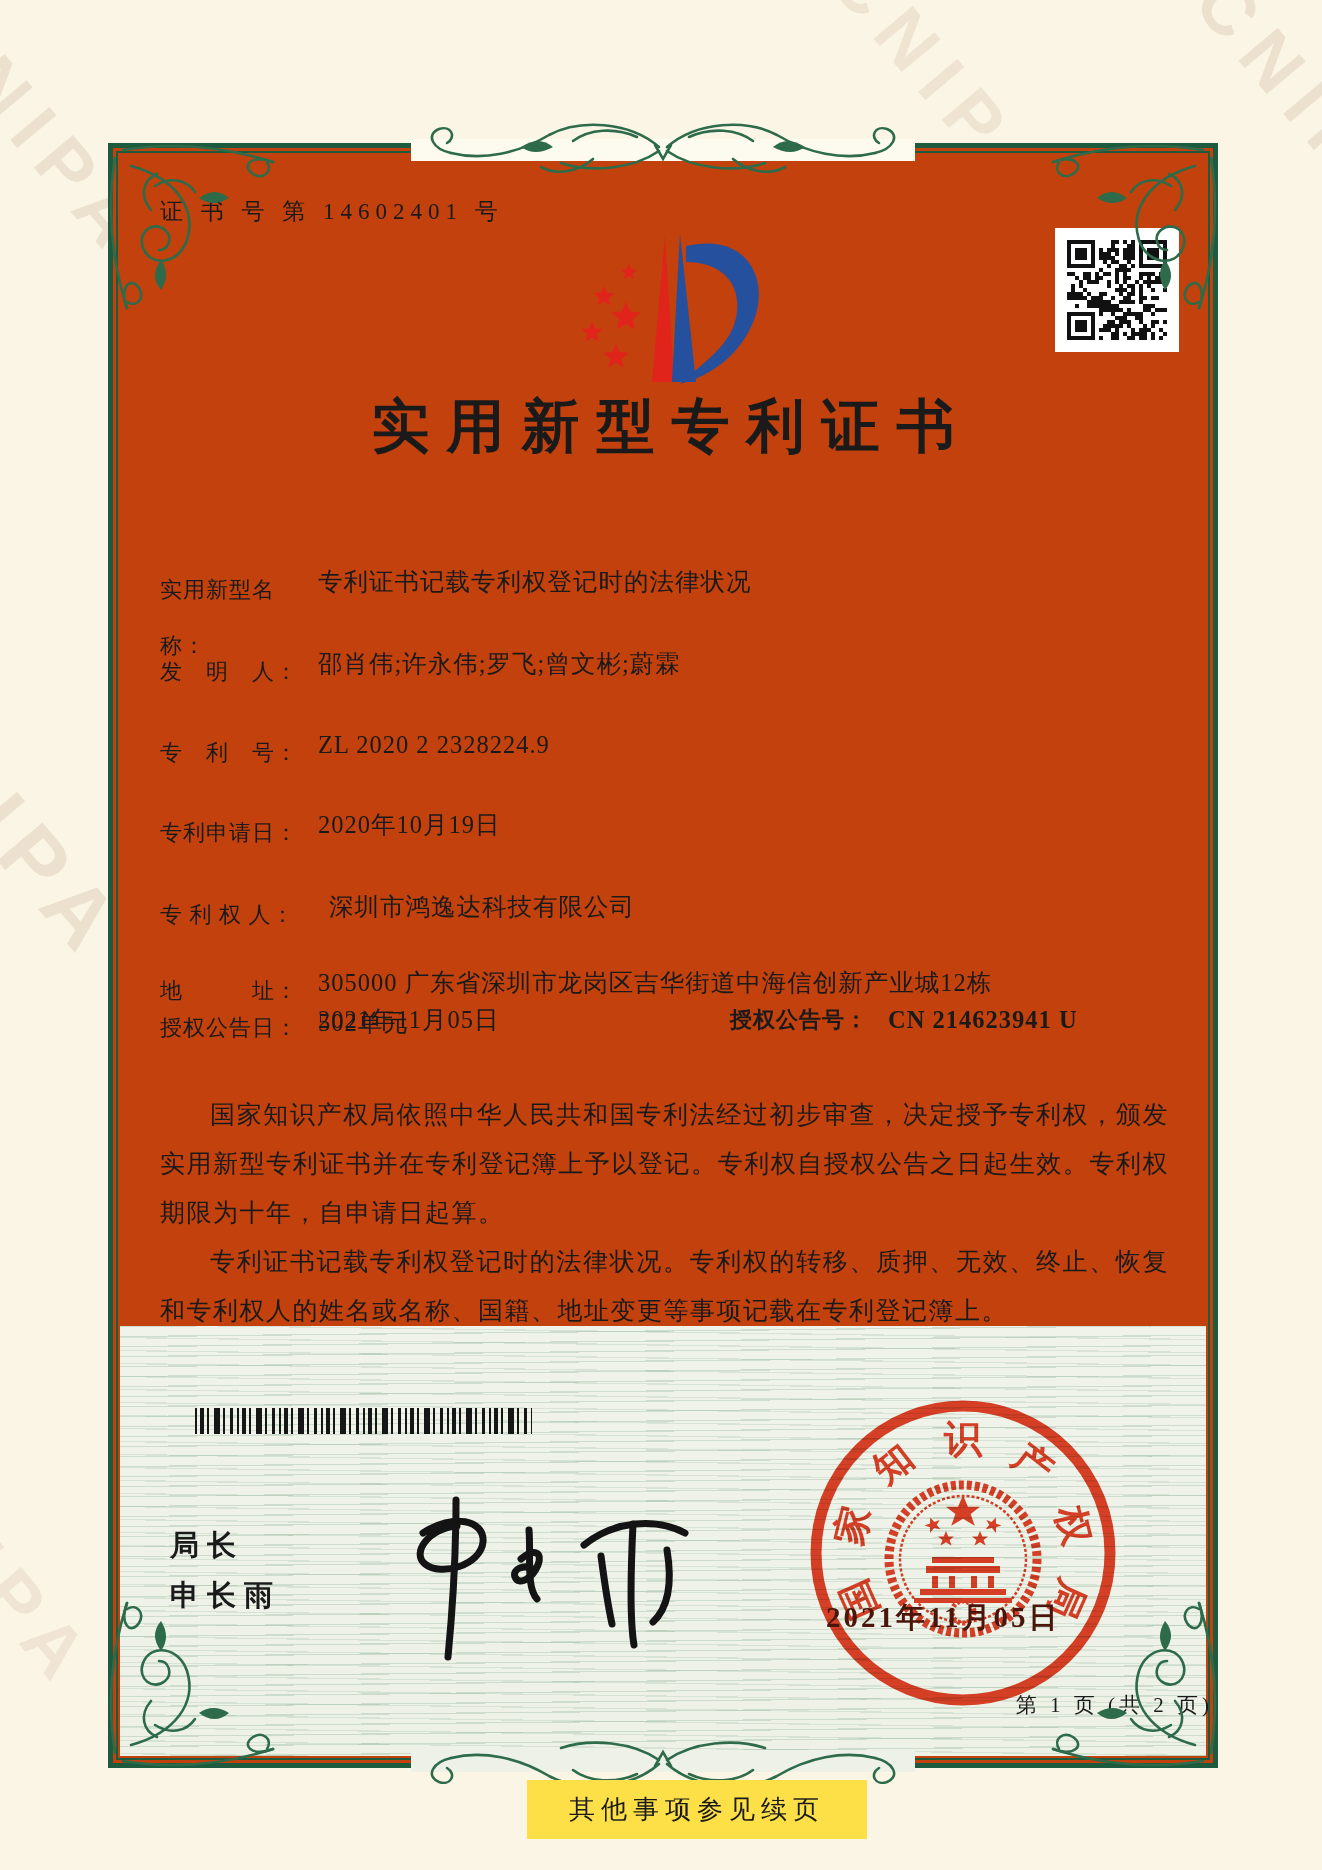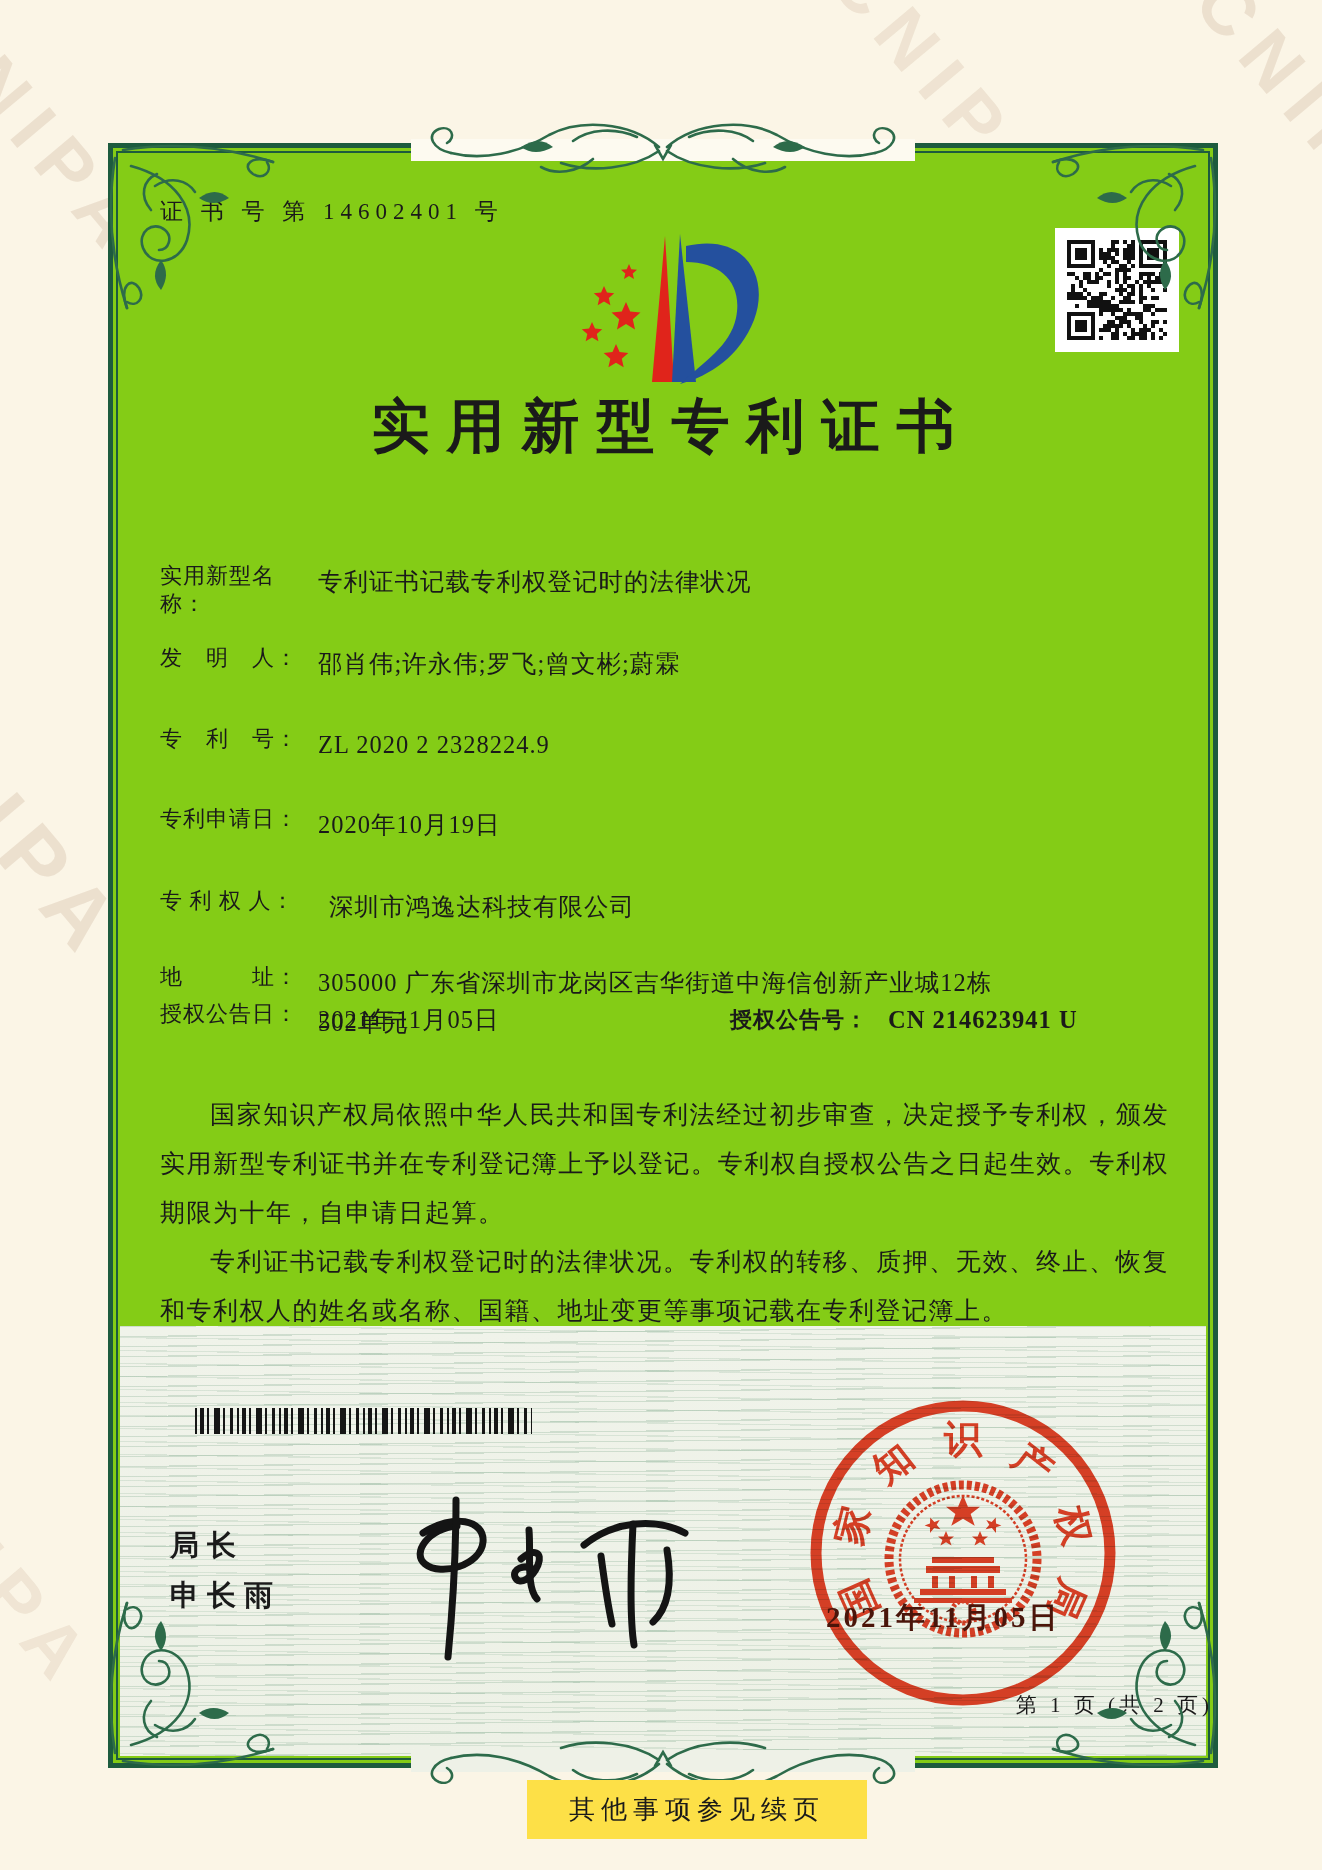--- a/index.html
+++ b/index.html
@@ -32,21 +32,21 @@
     white-space:nowrap;
     z-index:1;
     user-select:none;
   }
   
   .frame{
     position:absolute;
     left:108px; top:143px;
     width:1110px; height:1625px;
     border:5px solid var(--green);
-    background:#84cc16;
+    background:#c2410c;
     z-index:2;
   }
   .frame-inner{
     position:absolute; inset:3px;
     border:2px solid var(--green);
     pointer-events:none;
   }
   
   .guilloche{
     position:absolute; left:7px; right:7px; top:1178px; bottom:7px;
@@ -78,21 +78,21 @@
     position:absolute;left:0;top:240px;width:100%;
     text-align:center;
     font-size:58px;font-weight:bold;letter-spacing:17px;padding-left:17px;
   }
   
   .field-row{
     position:absolute;left:47px;right:40px;
     display:flex;align-items:flex-start;
     font-size:24.5px;line-height:40px;
   }
-  .field-row .label{flex:0 0 158px;font-size:22px;line-height:28px;letter-spacing:1px;}
+  .field-row .label{flex:0 0 158px;font-size:22px;line-height:56px;letter-spacing:1px;}
   .field-row .value{letter-spacing:1px;}
   .row-1{top:414px;} .row-2{top:496px;} .row-3{top:577px;}
   .row-4{top:657px;} .row-5{top:739px;gap:11px;} .row-6{top:815px;}
   .row-6 .value{max-width:700px;}
   .row-grant{top:852px;}
   .grant-no{position:absolute;left:570px;top:0;display:flex;font-weight:bold;}
   .grant-no .label{flex:0 0 158px;font-size:22px;line-height:40px;letter-spacing:1px;}
   
   .body-text{
     position:absolute;left:47px;right:44px;top:942px;

